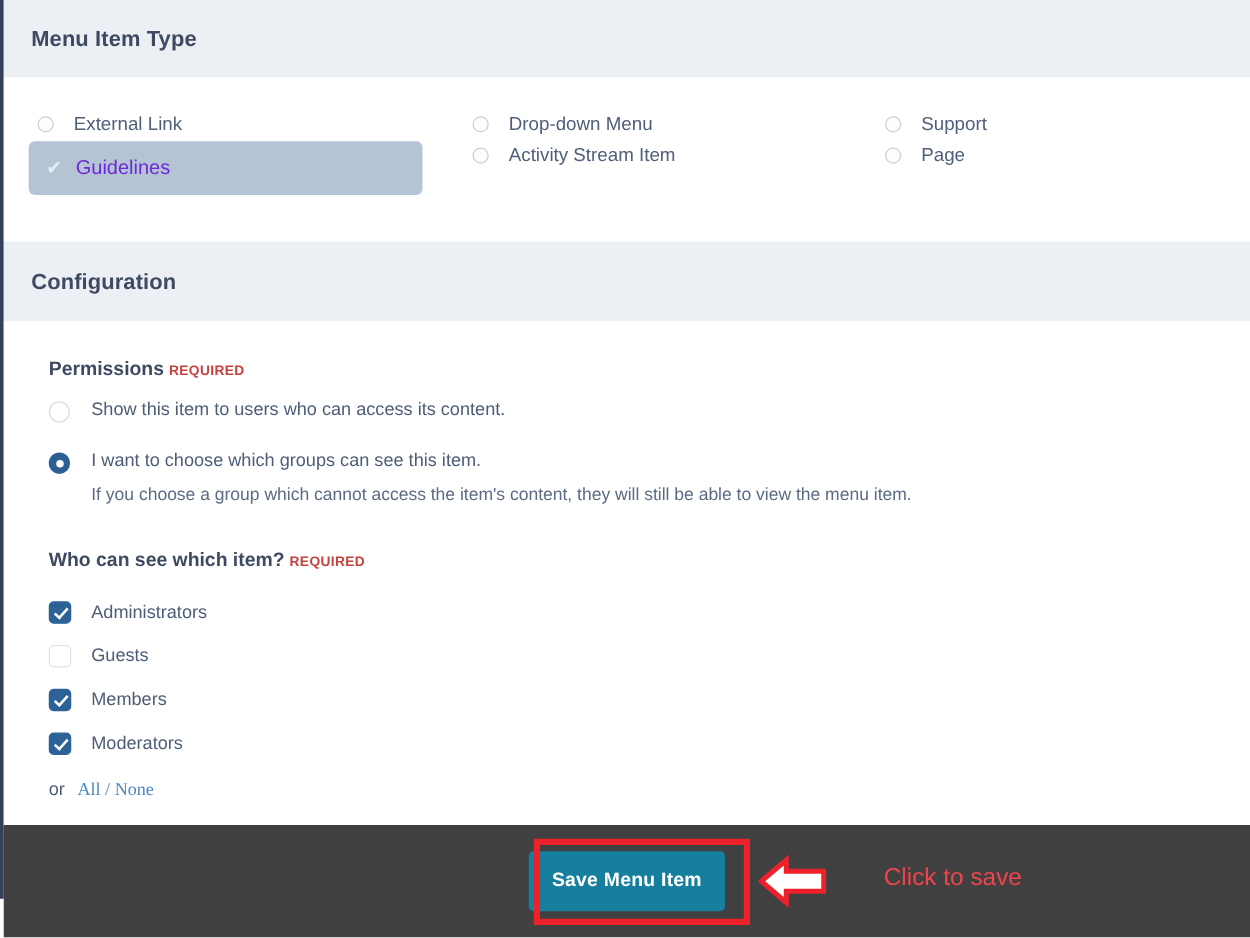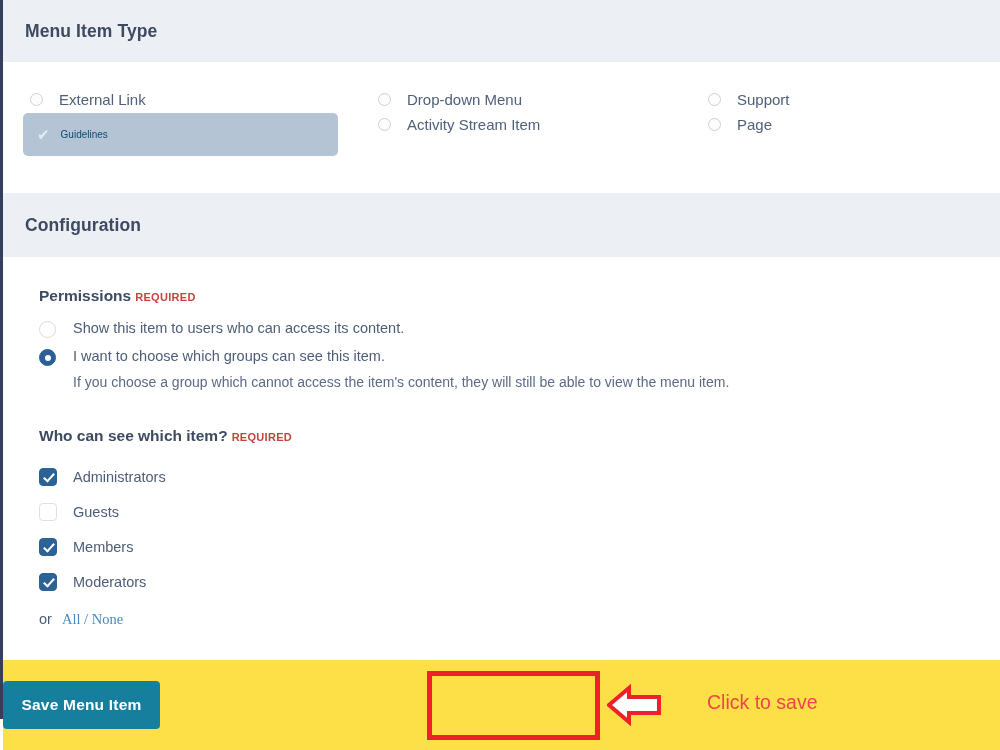--- a/index.html
+++ b/index.html
@@ -72,22 +72,22 @@
     align-items: center;
     padding-left: 14px;
   }
   .pill-check {
     color: #e4ecf3;
     font-size: 15px;
     margin-right: 11px;
     line-height: 1;
   }
   .pill-label {
-    font-size: 10px;
-    color: #0c4a6e;
+    font-size: 16px;
+    color: #6d28d9;
   }
 
   
   .config-body {
     background: #ffffff;
     padding: 30px 0 0 36px;
     height: 403px;
   }
   .field-title {
     font-size: 15.5px;
@@ -99,21 +99,21 @@
     font-size: 11px;
     font-weight: bold;
     color: #c7413f;
     letter-spacing: 0.3px;
     margin-left: 4px;
   }
 
   .radio-row {
     display: flex;
     align-items: flex-start;
-    margin-bottom: 9px;
+    margin-bottom: 22px;
   }
   .rb {
     width: 17px; height: 17px;
     border-radius: 50%;
     flex: none;
     margin-right: 17px;
     margin-top: 2px;
   }
   .rb.off { border: 1px solid #d6dbe3; background: #fff; }
   .rb.on {
@@ -167,26 +167,26 @@
   .allnone-row {
     display: flex;
     margin-top: 12px;
     font-size: 14.5px;
   }
   .or-text { color: #4d5d77; margin-right: 10px; }
   .link { color: #4a87c4; text-decoration: none; font-family: Liberation Serif, serif; }
 
   
   .footer {
-    background: #fde047;
+    background: #404040;
     height: 90px;
     position: relative;
     display: flex;
     align-items: center;
-    justify-content: flex-start;
+    justify-content: center;
   }
   .save-btn {
     background: #167f9e;
     color: #ffffff;
     font-size: 15.5px;
     font-weight: bold;
     border: none;
     border-radius: 4px;
     width: 157px;
     height: 48px;

